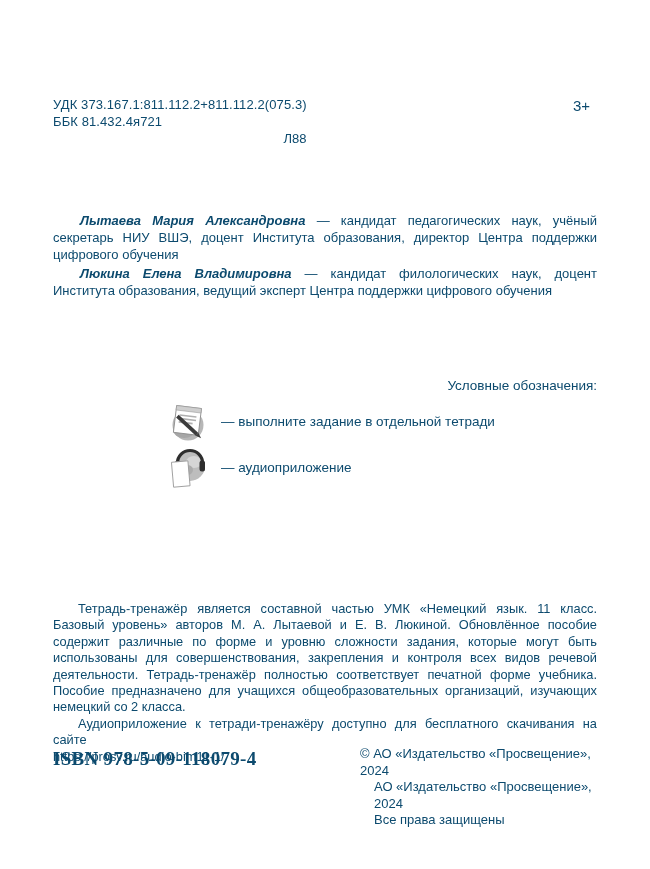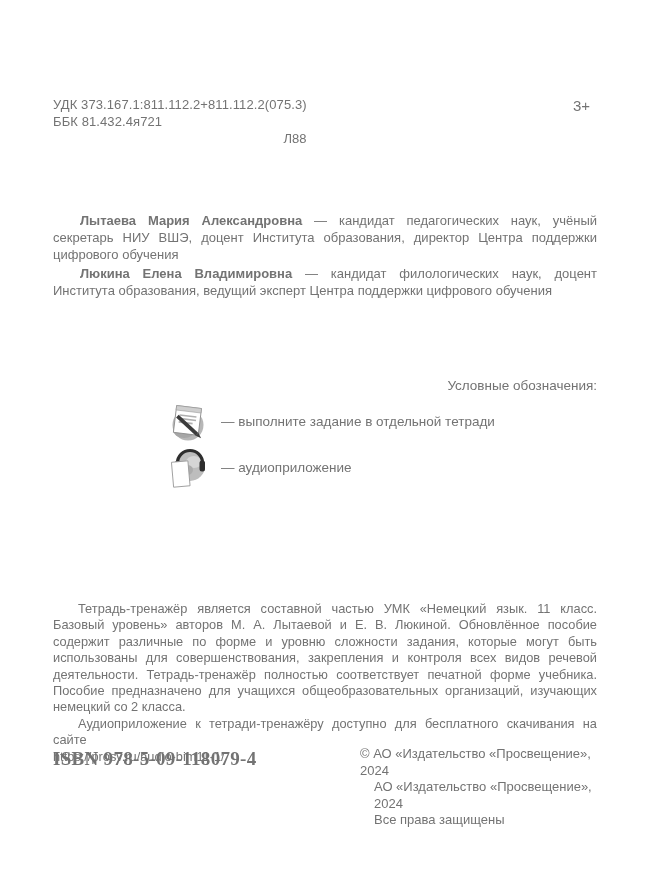--- a/index.html
+++ b/index.html
@@ -2,21 +2,21 @@
 <html><head>
 <meta charset="utf-8">
 <style>
   html, body { margin: 0; padding: 0; background: #ffffff; }
   .page {
     position: relative;
     width: 650px;
     height: 869px;
     background: #ffffff;
     font-family: "Liberation Sans", sans-serif;
-    color: #737373;
+    color: #0c4a6e;
     overflow: hidden;
   }
 
   
   .bib {
     position: absolute;
     left: 53px;
     top: 96px;
     font-size: 13px;
     line-height: 17px;
@@ -38,21 +38,21 @@
     position: absolute;
     left: 53px;
     top: 212px;
     width: 544px;
     font-size: 13px;
     line-height: 17px;
     text-align: justify;
   }
   .authors p { margin: 0; text-indent: 27px; }
   .authors p + p { margin-top: 2px; }
-  .author-name { font-weight: bold; }
+  .author-name { font-weight: bold; font-style: italic; }
 
   
   .legend {
     position: absolute;
     left: 53px;
     top: 378px;
     width: 544px;
   }
   .legend-title {
     text-align: right;

